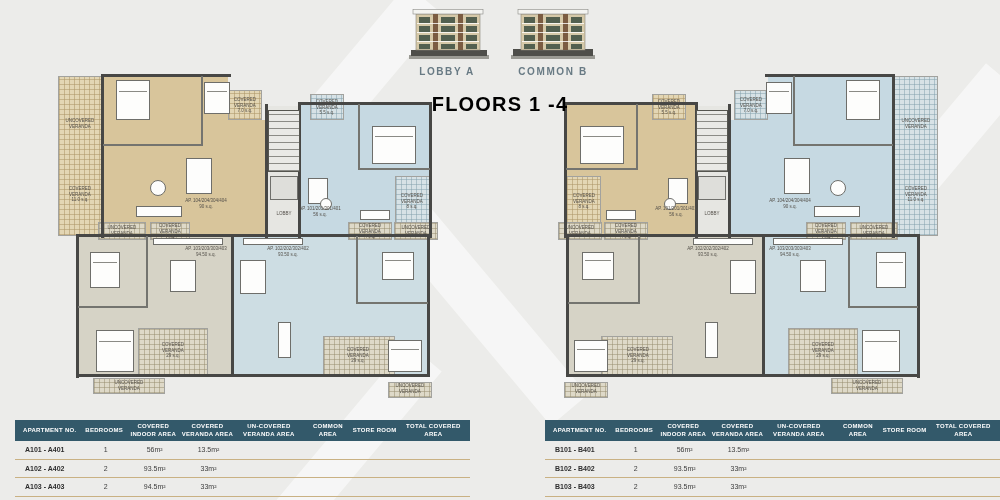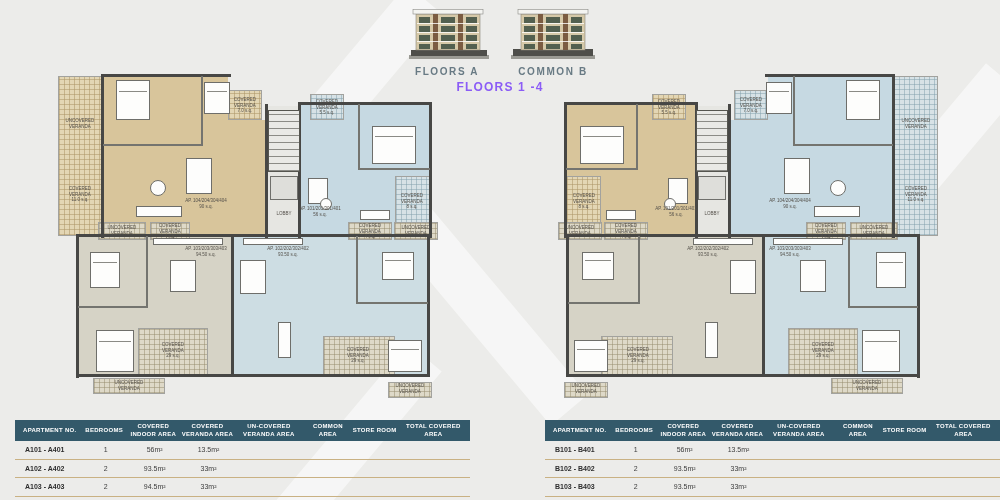--- a/index.html
+++ b/index.html
@@ -9,21 +9,21 @@
   .wm{position:absolute;background:rgba(255,255,255,.55);z-index:0;}
   .wm1{left:292px;top:-40px;width:48px;height:340px;transform:rotate(40deg);}
   .wm2{left:436px;top:110px;width:48px;height:340px;transform:rotate(-40deg);}
   .wm3{left:300px;top:320px;width:44px;height:320px;transform:rotate(40deg);}
   .wm4{left:878px;top:40px;width:44px;height:320px;transform:rotate(40deg);}
   
   .hdr{position:absolute;left:403px;top:6px;width:194px;z-index:2;text-align:center;}
   .hdr-row{display:flex;justify-content:space-between;}
   .bld{display:flex;flex-direction:column;align-items:center;width:88px;}
   .blk-lbl{margin-top:4px;font-size:10px;letter-spacing:1.6px;color:#687a84;font-weight:bold;}
-  .floors{margin-top:3px;font-size:12px;font-weight:bold;letter-spacing:1.2px;color:#8b5cf6;}
+  .floors{margin-top:16px;font-size:20px;font-weight:bold;letter-spacing:1.2px;color:#000000;}
   
   .plan{position:absolute;width:390px;height:330px;z-index:1;}
   #planA{left:58px;top:66px;}
   #planB{left:548px;top:66px;}
   .plan *{position:absolute;box-sizing:border-box;}
   .f-tan{background:#d8c59b;}
   .f-blue{background:#c6d9e2;}
   .f-blue2{background:#cddde3;}
   .f-gray{background:#d6d3c6;}
   .f-lobby{background:#e6e6e2;}
@@ -88,21 +88,21 @@
             <rect x="16" y="38" width="11" height="5"></rect>
               <rect x="38" y="38" width="14" height="5"></rect>
               <rect x="63" y="38" width="11" height="5"></rect>
           </g>
           <g stroke="#ffffff" stroke-width="0.8">
             <line x1="14" y1="17.5" x2="76" y2="17.5"></line>
               <line x1="14" y1="26.5" x2="76" y2="26.5"></line>
               <line x1="14" y1="35.5" x2="76" y2="35.5"></line>
           </g>
         </svg>
-        <div class="blk-lbl">FLOORS A</div>
+        <div class="blk-lbl">LOBBY A</div>
       </div>
       <div class="bld">
         <svg width="88" height="56" viewBox="0 0 88 56">
           <rect x="2" y="49" width="84" height="4" fill="#9a9a94"></rect>
           <rect x="4" y="43" width="80" height="7" fill="#4e4e4a"></rect>
           <rect x="12" y="8" width="64" height="36" fill="#d6c9a8" stroke="#8a8578" stroke-width="0.6"></rect>
           <rect x="9" y="3.5" width="70" height="4.5" fill="#f4f4f1" stroke="#8a8a86" stroke-width="0.6"></rect>
           <rect x="29" y="8" width="5" height="36" fill="#7b5c42"></rect>
           <rect x="54" y="8" width="5" height="36" fill="#7b5c42"></rect>
           <g fill="#53604f">

